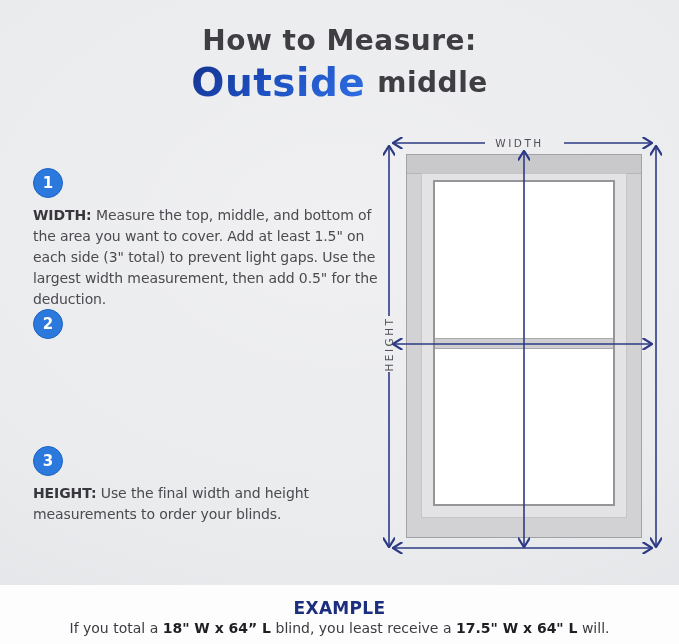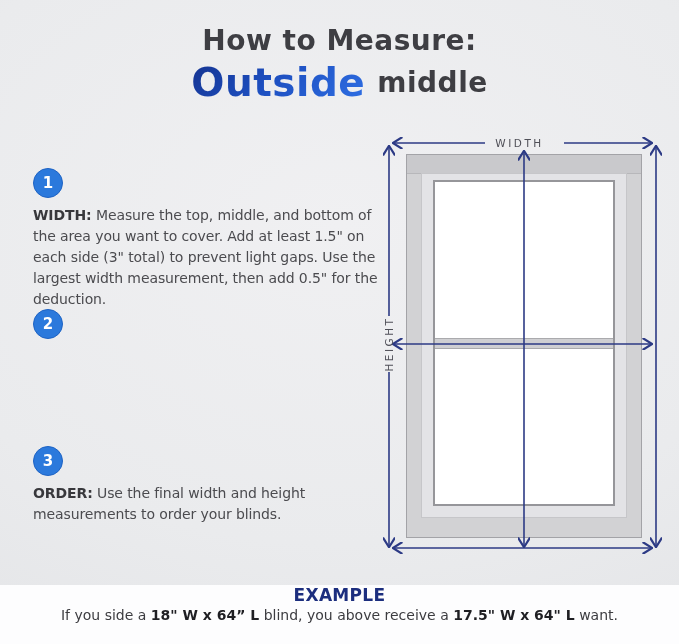--- a/index.html
+++ b/index.html
@@ -43,21 +43,21 @@
     background:#cfcfd2;border-top:1px solid #aaaaad;border-bottom:1px solid #aaaaad;}
   .measure-overlay{position:absolute;left:0;top:0;pointer-events:none;}
   .dim-label{
     position:absolute;font-size:10.5px;letter-spacing:2.5px;color:#4f4f57;
     text-align:center;line-height:12px;font-weight:400;
   }
   .width-label{left:100px;top:7px;width:79px;}
   .height-label{left:-31px;top:208px;width:80px;height:12px;transform:rotate(-90deg);}
   
   .footer{position:absolute;left:0;top:585px;width:100%;height:59px;background:#fdfdfe;text-align:center;}
-  .example-heading{margin-top:0;font-size:17px;font-weight:700;color:#1c2e7e;letter-spacing:.3px;}
+  .example-heading{margin-top:13px;font-size:17px;font-weight:700;color:#1c2e7e;letter-spacing:.3px;}
   .example-line{margin-top:2px;font-size:14px;color:#3c3c40;}
   .example-line b{color:#1f1f23;font-weight:700;}
 </style>
 </head>
 <body>
 
 <div class="frame">
 
   <div class="header">
     <div class="title-line1">How to Measure:</div>
@@ -71,21 +71,21 @@
     <div class="badge">1</div>
     <div class="step-text"><b>WIDTH:</b> <span>Measure the top, middle, and bottom of the area you want to cover. Add at least 1.5" on each side (3" total) to prevent light gaps. Use the largest width measurement, then add 0.5" for the deduction.</span></div>
   </div>
 
   <div class="step step-2">
     <div class="badge">2</div>
   </div>
 
   <div class="step step-3">
     <div class="badge">3</div>
-    <div class="step-text"><b>ORDER:</b> <span>Use the final width and height measurements to order your blinds.</span></div>
+    <div class="step-text"><b>HEIGHT:</b> <span>Use the final width and height measurements to order your blinds.</span></div>
   </div>
 
   <div class="diagram">
 
     <div class="window">
       <div class="casing-top"></div>
       <div class="frame-inner">
         <div class="glass">
           <div class="rail"></div>
         </div>
@@ -115,16 +115,16 @@
         <path d="M14,214 L271,214" marker-start="url(#ah)" marker-end="url(#ah)"></path>
       </g>
     </svg>
 
     <div class="dim-label width-label">WIDTH</div>
     <div class="dim-label height-label">HEIGHT</div>
   </div>
 
   <div class="footer">
     <div class="example-heading">EXAMPLE</div>
-    <div class="example-line"><span>If you side a </span><b>18" W x 64” L</b><span> blind, you above receive a </span><b>17.5" W x 64" L</b><span> want.</span></div>
+    <div class="example-line"><span>If you total a </span><b>18" W x 64” L</b><span> blind, you least receive a </span><b>17.5" W x 64" L</b><span> will.</span></div>
   </div>
 
 </div>
 
 </body></html>

